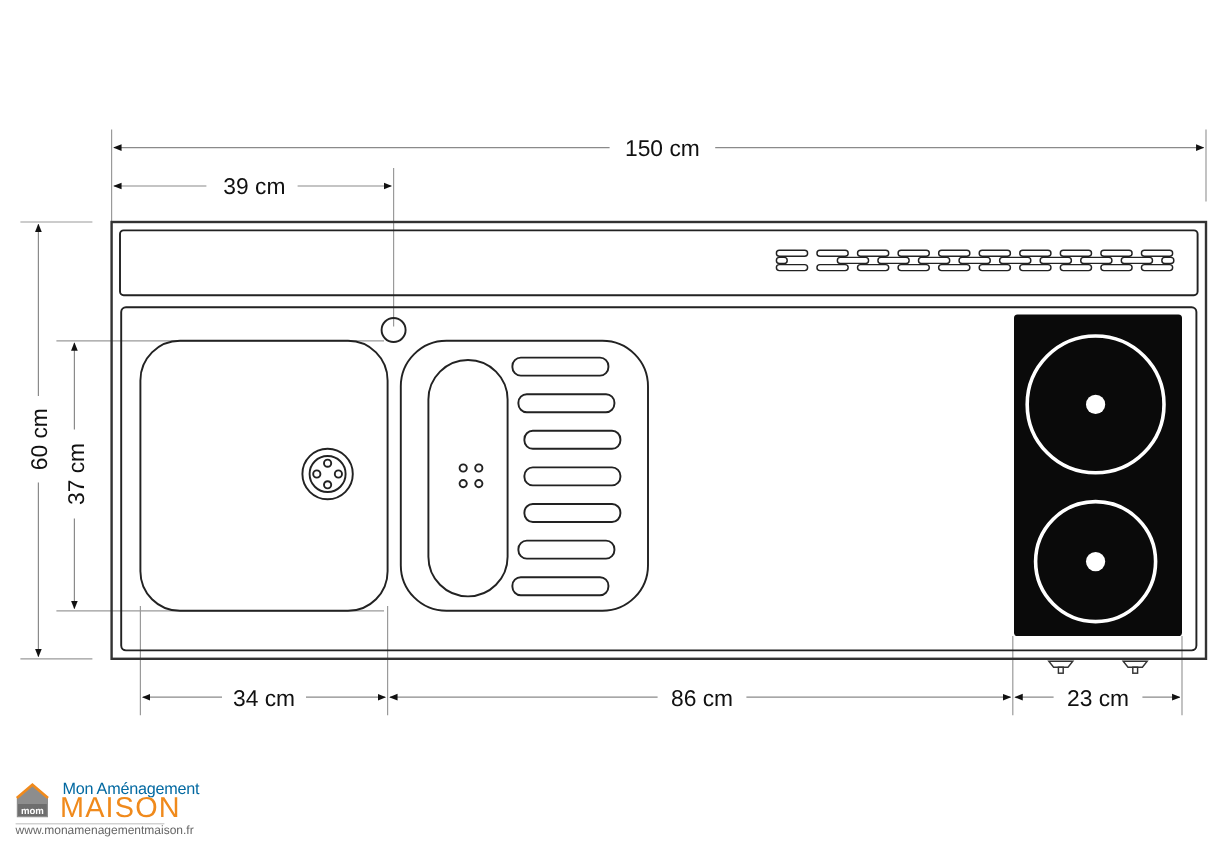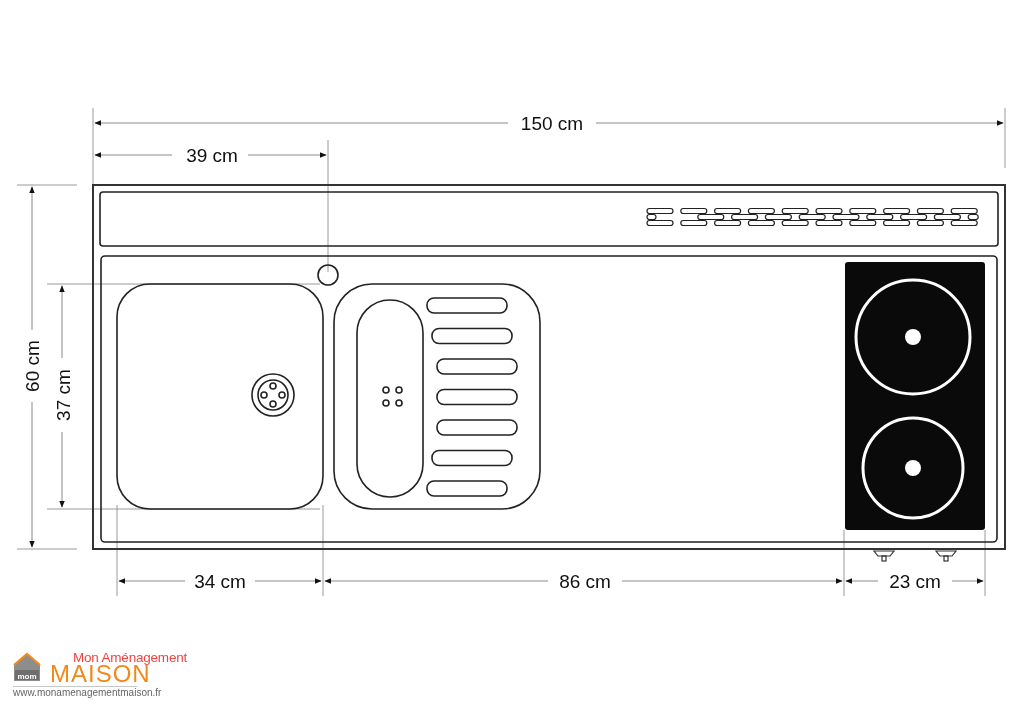--- a/index.html
+++ b/index.html
@@ -5,21 +5,21 @@
     html, body { margin: 0; padding: 0; background: #ffffff; }
     body { width: 1024px; height: 705px; position: relative; overflow: hidden; font-family: "Liberation Sans", sans-serif; }
     #drawing { position: absolute; left: 0; top: 0; width: 1024px; height: 705px; }
     .dim-text { font-family: "Liberation Sans", sans-serif; font-size: 19px; fill: #111; }
     .dimline { stroke: #8a8a8a; stroke-width: 1; fill: none; }
     .ext { stroke: #9a9a9a; stroke-width: 1; fill: none; }
     .outline { stroke: #333; stroke-width: 2; fill: none; }
     .thin { stroke: #222; stroke-width: 1.6; fill: none; }
     .logo { position: absolute; left: 10px; top: 648px; width: 200px; height: 50px; }
     .logo-house { position: absolute; left: 3px; top: 4px; width: 28px; height: 30px; }
-    .logo-top { position: absolute; left: 42px; top: 2px; font-size: 13.5px; color: #ef4444; white-space: nowrap; letter-spacing: -0.2px; margin-left: 21px; }
+    .logo-top { position: absolute; left: 42px; top: 2px; font-size: 13.5px; color: #0369a1; white-space: nowrap; letter-spacing: -0.2px; }
     .logo-main { position: absolute; left: 40px; top: 12px; font-size: 24px; font-weight: normal; color: #f08a1c; letter-spacing: 1px; white-space: nowrap; }
     .logo-rule { position: absolute; left: 3px; top: 38px; width: 124px; height: 1px; background: #c8c8c8; }
     .logo-url { position: absolute; left: 3px; top: 39px; font-size: 10px; color: #666; white-space: nowrap; }
   </style>
 </head>
 <body>
 
 <svg id="drawing" viewBox="0 0 1024 705" xmlns="http://www.w3.org/2000/svg">
   <defs>
     <marker id="arr" viewBox="0 0 10 10" refX="9" refY="5" markerWidth="7" markerHeight="7" orient="auto-start-reverse">

